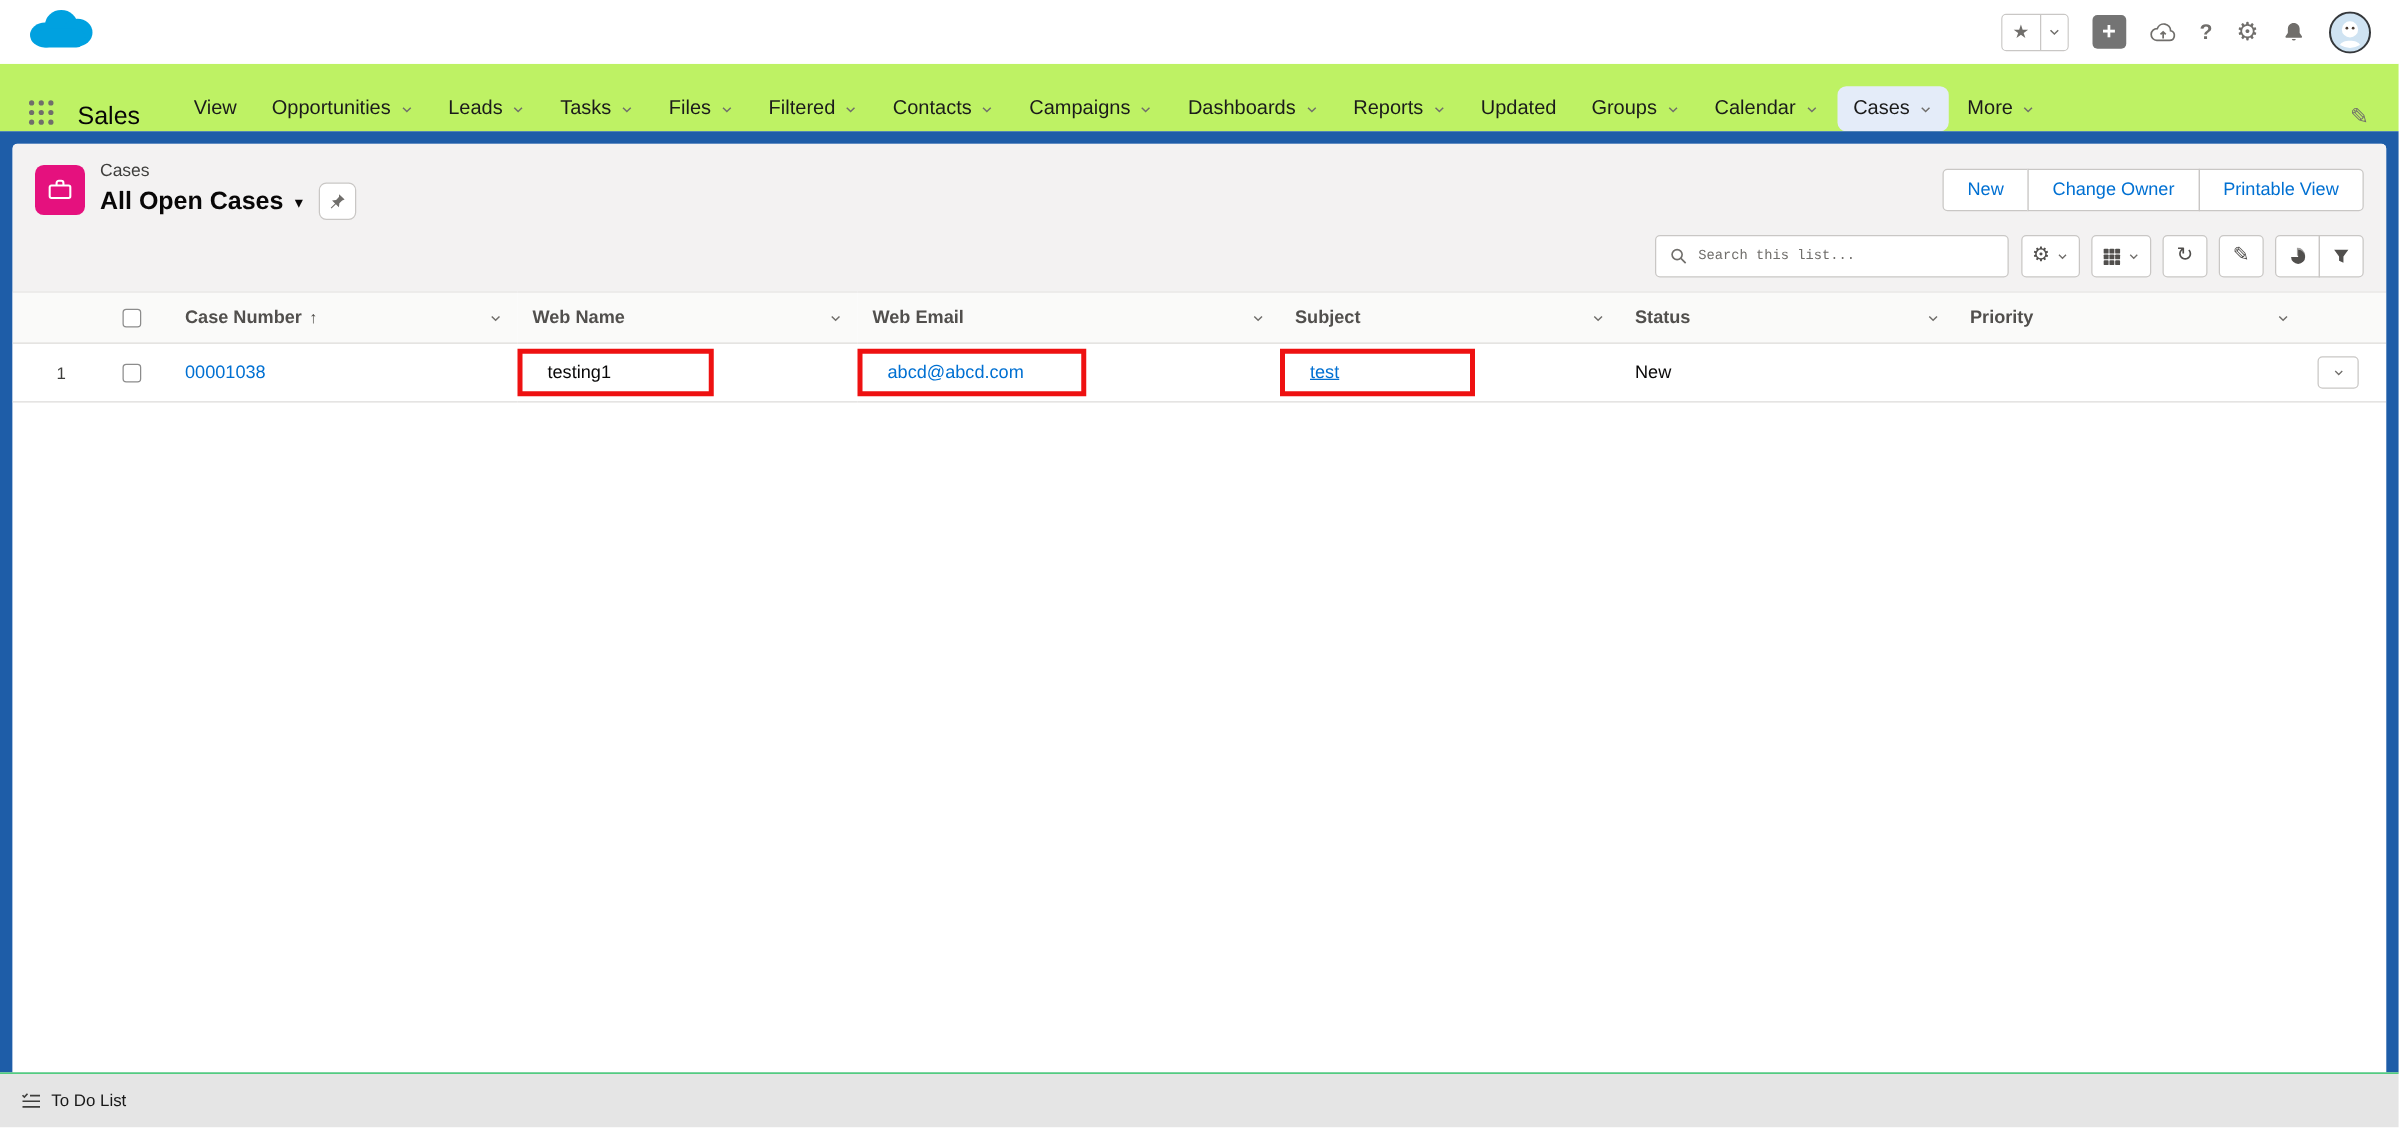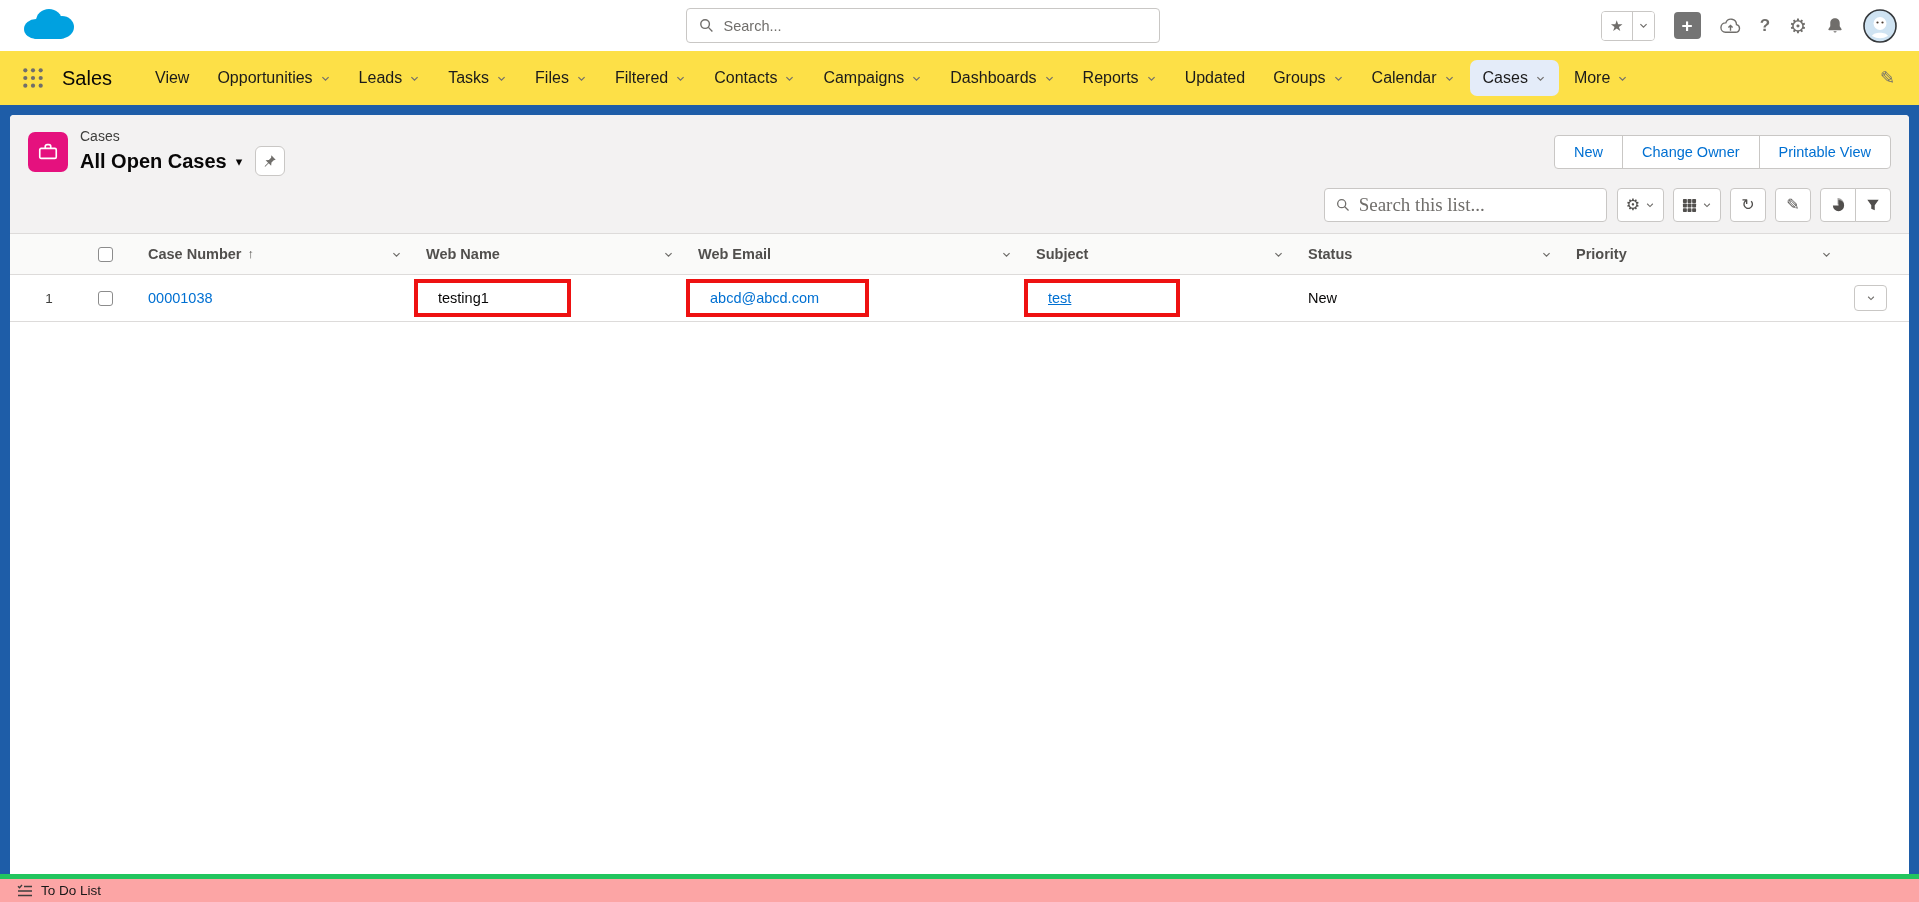--- a/index.html
+++ b/index.html
@@ -18,21 +18,21 @@
   .fav-caret{width:22px;background:#fff;border:none;border-left:1px solid #c9c7c5;display:flex;align-items:center;justify-content:center;color:#706e6b;padding:0}
   .glyph{line-height:1}
   .star-glyph{font-size:15px;color:#706e6b}
   .plus-box{width:27px;height:27px;border:none;border-radius:4px;background:#747474;color:#fff;font-size:19px;font-weight:700;display:flex;align-items:center;justify-content:center;padding:0}
   .hdr-icon{border:none;background:none;padding:0;display:flex;align-items:center;justify-content:center;color:#706e6b}
   .help-glyph{font-size:17px;font-weight:700;color:#706e6b}
   .gear-glyph{font-size:20px;color:#706e6b}
   .avatar-btn{border:none;background:none;padding:0;display:flex}
 
   
-  .navbar{height:54px;background:#fde047;display:flex;align-items:center;padding:0 18px;flex:0 0 auto}
+  .navbar{height:54px;background:#bef264;display:flex;align-items:flex-end;padding:0 18px;flex:0 0 auto}
   .waffle-btn{border:none;background:none;padding:4px;display:flex}
   .app-name{font-size:20px;color:#080707;margin:0 30px 0 14px}
   .nav-items{list-style:none;display:flex;align-items:center;margin:0;padding:0;gap:2px}
   .nav-item{display:flex;align-items:center;gap:7px;padding:9px 13px;border-radius:7px;font-size:16px;color:#1b1b1b;white-space:nowrap;cursor:pointer}
   .nav-item.active{background:#e4ecf9}
   .chev{color:#706e6b;flex:0 0 auto}
   .nav-edit{margin-left:auto;border:none;background:none;font-size:18px;color:#706e6b}
 
   
   .main{flex:1 1 auto;background:#1e5da8;padding:10px 10px 0;min-height:0}
@@ -47,21 +47,21 @@
   .title-caret{font-size:13px;color:#080707;cursor:pointer}
   .pin-btn{width:30px;height:30px;border:1px solid #c9c7c5;border-radius:6px;background:#fff;display:flex;align-items:center;justify-content:center;margin-left:4px}
   .btn-group{margin-left:auto;display:flex}
   .btn{height:34px;padding:0 19px;background:#fff;border:1px solid #c9c7c5;color:#0070d2;font-size:14.5px}
   .btn + .btn{margin-left:-1px}
   .btn:first-child{border-radius:4px 0 0 4px}
   .btn:last-child{border-radius:0 4px 4px 0}
   .ph-bottom{display:flex;align-items:center;margin-top:12px}
   .meta{font-size:13.5px;color:#3e3e3c}
   .list-search{margin-left:auto;width:283px;height:34px;border:1px solid #c9c7c5;border-radius:4px;background:#fff;display:flex;align-items:center;gap:7px;padding:0 11px;margin-right:10px}
-  .list-search input{border:none;outline:none;flex:1;font-size:19px;font-family:Liberation Serif, serif;background:transparent;color:#181818}
+  .list-search input{border:none;outline:none;flex:1;font-size:11px;font-family:Liberation Mono, monospace;background:transparent;color:#181818}
   .list-search input::placeholder{color:#706e6b}
   .toolbar{display:flex;align-items:center;gap:9px}
   .icon-btn{height:34px;min-width:36px;padding:0 8px;background:#fff;border:1px solid #c9c7c5;border-radius:4px;display:flex;align-items:center;justify-content:center;gap:5px;color:#514f4d}
   .icon-btn .chev{width:10px}
   .tb-glyph{font-size:16px;color:#514f4d;line-height:1}
   .btn-join{display:flex}
   .btn-join .icon-btn:first-child{border-radius:4px 0 0 4px}
   .btn-join .icon-btn:last-child{border-radius:0 4px 4px 0;margin-left:-1px}
 
   
@@ -79,45 +79,38 @@
   .underline{text-decoration:underline}
   td.annot-cell{padding:0}
   .annot{display:inline-flex;align-items:center;border:4px solid #ee1111;height:38px;padding:0 20px}
   .annot-webname{min-width:157px}
   .annot-webemail{min-width:183px}
   .annot-subject{min-width:156px}
   td.action-cell{padding:0 10px}
   .row-action{width:33px;height:26px;border:1px solid #c9c7c5;border-radius:4px;background:#fff;display:flex;align-items:center;justify-content:center;color:#706e6b;padding:0}
 
   
-  .app-footer{flex:0 0 auto;height:28px;background:#fca5a5;border-top:5px solid #22c55e;display:flex;align-items:center;padding:0 17px;gap:8px}
+  .app-footer{flex:0 0 auto;height:44px;background:#e5e5e5;border-top:1px solid #22c55e;display:flex;align-items:center;padding:0 17px;gap:8px}
   .footer-label{font-size:13.5px;color:#181818}
 </style>
 </head>
 <body>
 
 <header class="global-header">
   <span class="logo">
     <svg width="54" height="38" viewBox="0 0 54 38">
       <g fill="#00A1E0">
         <ellipse cx="14" cy="24" rx="12" ry="10"></ellipse>
         <ellipse cx="27" cy="16" rx="13" ry="12"></ellipse>
         <ellipse cx="40" cy="22" rx="12" ry="11"></ellipse>
         <rect x="8" y="19" width="38" height="15" rx="7"></rect>
       </g>
     </svg>
   </span>
 
-  <div class="global-search">
-    <svg width="15" height="15" viewBox="0 0 16 16">
-      <circle cx="6.5" cy="6.5" r="4.6" fill="none" stroke="#706e6b" stroke-width="1.5"></circle>
-      <path d="M10 10l4.3 4.3" stroke="#706e6b" stroke-width="1.5"></path>
-    </svg>
-    <input type="text" placeholder="Search..." style="">
-  </div>
 
   <div class="header-actions">
     <div class="fav-group">
       <button class="fav-btn">
         <span class="glyph star-glyph">★</span>
       </button>
       <button class="fav-caret">
         <svg class="chev" width="11" height="11" viewBox="0 0 16 16">
             <path d="M3.5 6l4.5 4.5L12.5 6" fill="none" stroke="currentColor" stroke-width="1.7"></path>
           </svg>

